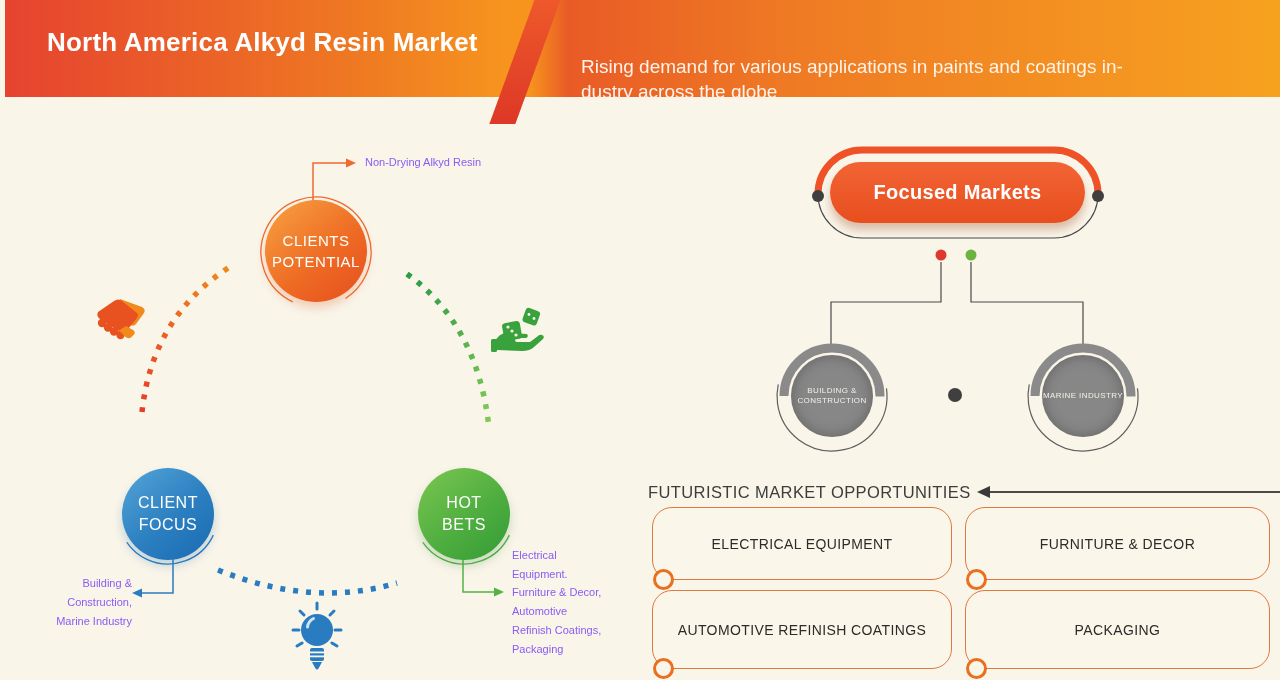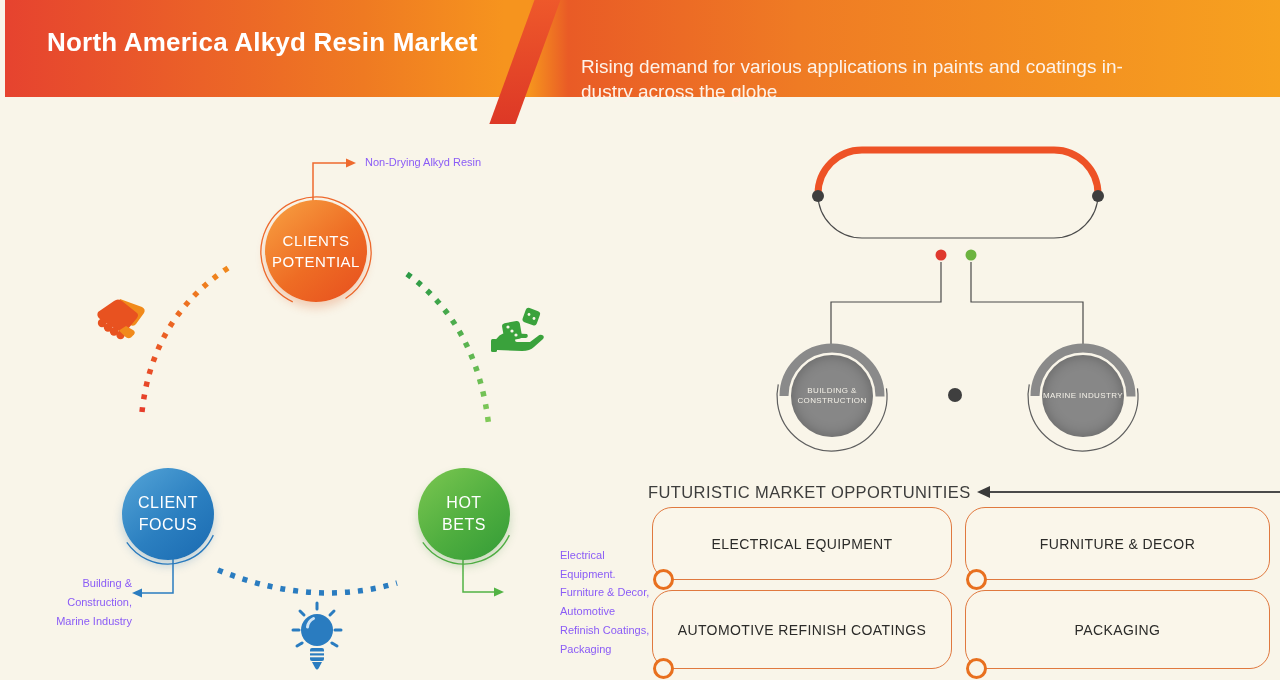--- a/index.html
+++ b/index.html
@@ -40,21 +40,21 @@
 
   
   #pill{left:830px;top:162px;width:255px;height:61px;border-radius:31px;z-index:2;
     background:linear-gradient(180deg,#f26435,#e84e1e);box-shadow:0 7px 9px rgba(150,60,20,.30);
     display:flex;align-items:center;justify-content:center;color:#fff;font-size:20px;font-weight:bold;letter-spacing:.3px;}
 
   
   .callout{color:#8b5cf6;font-size:11px;z-index:2;}
   #label-nondrying{left:365px;top:156px;}
   #label-building{left:16px;top:574px;width:116px;text-align:right;line-height:19px;}
-  #label-bets{left:512px;top:546px;width:160px;line-height:18.7px;margin-left:48px;}
+  #label-bets{left:512px;top:546px;width:160px;line-height:18.7px;}
   .callout span{display:block;}
 
   
   #opp-heading{left:648px;top:483px;font-size:16.5px;letter-spacing:.4px;color:#3d3d3c;z-index:2;}
   .opp-box{border:1.5px solid #e0793f;border-radius:20px;display:flex;align-items:center;justify-content:center;
     font-size:14px;letter-spacing:.4px;color:#2b2b29;font-weight:500;z-index:2;background:#faf6ea;}
   #box-0{left:652px;top:507px;width:298px;height:71px;}
   #box-1{left:965px;top:507px;width:303px;height:71px;}
   #box-2{left:652px;top:590px;width:298px;height:77px;}
   #box-3{left:965px;top:590px;width:303px;height:77px;}
@@ -150,20 +150,23 @@
   </div>
   <div id="label-bets" class="abs callout">
     <span>Electrical</span>
     <span>Equipment.</span>
     <span>Furniture &amp; Decor,</span>
     <span>Automotive</span>
     <span>Refinish Coatings,</span>
     <span>Packaging</span>
   </div>
 
+  <div id="pill" class="abs">
+    <span>Focused Markets</span>
+  </div>
 
   <div id="node-building" class="abs round gray-node">
     <span>BUILDING &amp;</span>
     <span>CONSTRUCTION</span>
   </div>
   <div id="node-marine" class="abs round gray-node">
     <span>MARINE INDUSTRY</span>
   </div>
 
   <div id="opp-heading" class="abs">FUTURISTIC MARKET OPPORTUNITIES</div>

